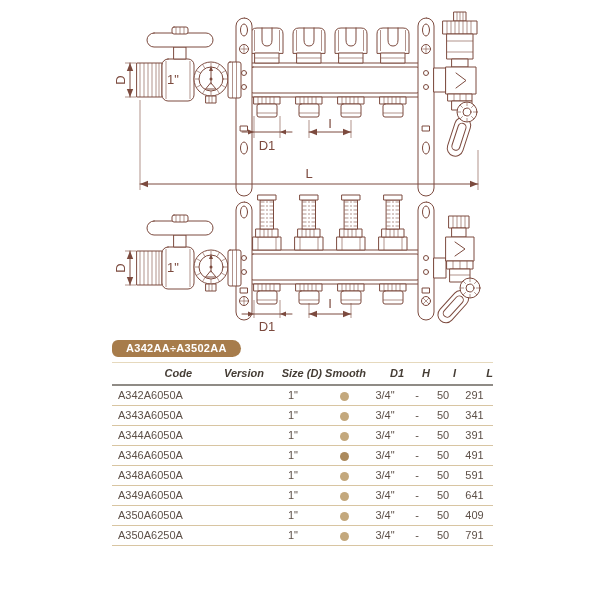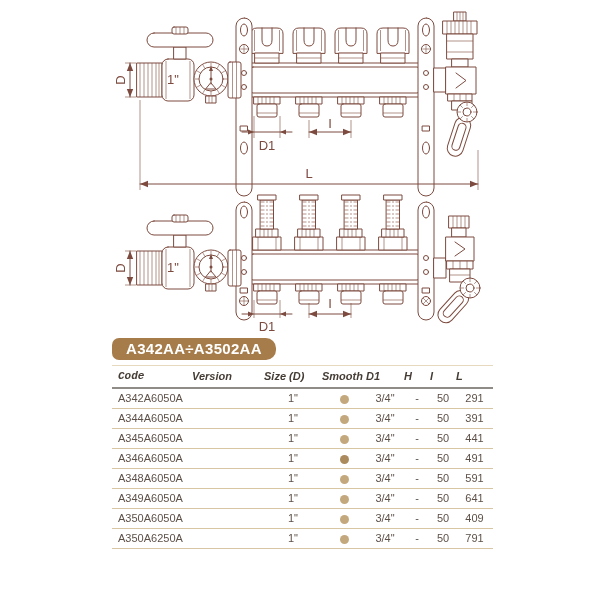--- a/index.html
+++ b/index.html
@@ -5,25 +5,25 @@
   html,body{margin:0;padding:0;background:#fff;}
   .page{position:relative;width:600px;height:600px;background:#fff;overflow:hidden;
         font-family:"Liberation Sans",sans-serif;}
   svg text{font-family:"Liberation Sans",sans-serif;}
   .ln{stroke:#7c4a3e;fill:none;stroke-width:1;stroke-linecap:round;stroke-linejoin:round;}
   .wh{fill:#ffffff;}
   .th{stroke:#7c4a3e;fill:none;stroke-width:.6;}
   .dimtxt{fill:#7c4a3e;font-size:13px;}
   .table-wrap{position:absolute;left:112px;top:338px;width:381px;}
   .badge{display:inline-block;background:#a77c4b;color:#fff;font-weight:bold;
-         font-size:15px;padding:2px 14px 3px;border-radius:7px 10px 10px 7px;letter-spacing:.3px;}
+         font-size:11px;padding:2px 14px 3px;border-radius:7px 10px 10px 7px;letter-spacing:.3px;}
   table{border-collapse:collapse;width:100%;margin-top:5px;font-size:11px;color:#5d5048;table-layout:fixed;}
   thead th{font-style:italic;font-weight:bold;color:#453d35;border-top:1px solid #e6d9bd;
-           border-bottom:2px solid #8f8b86;padding:4px 0 5px;text-align:left;}
-  thead th.col-code{text-align:left;padding-left:6px;font-family:Liberation Mono, monospace;}
+           border-bottom:2px solid #8f8b86;padding:4px 0 5px;text-align:right;}
+  thead th.col-code{text-align:right;padding-left:6px;}
   tbody td{border-bottom:1.5px solid #d8c5a2;padding:3px 0 4px;text-align:center;white-space:nowrap;}
   tbody td.col-code{text-align:left;padding-left:6px;}
   .dot{display:inline-block;width:9px;height:9px;border-radius:50%;background:#c3a87d;vertical-align:middle;}
   .dot.dark{background:#ab8a5d;}
 </style>
 </head>
 <body>
 
 <div class="page">
 
@@ -274,38 +274,38 @@
             <td class="col-code">A342A6050A</td>
             <td class="col-version"></td>
             <td class="col-size">1"</td>
             <td class="col-smooth"><span class="dot"></span></td>
             <td class="col-d1">3/4"</td>
             <td class="col-h">-</td>
             <td class="col-i">50</td>
             <td class="col-l">291</td>
           </tr>
           <tr>
+            <td class="col-code">A343A6050A</td>
+            <td class="col-version"></td>
+            <td class="col-size">1"</td>
+            <td class="col-smooth"><span class="dot"></span></td>
+            <td class="col-d1">3/4"</td>
+            <td class="col-h">-</td>
+            <td class="col-i">50</td>
+            <td class="col-l">341</td>
+          </tr>
+          <tr>
             <td class="col-code">A344A6050A</td>
             <td class="col-version"></td>
             <td class="col-size">1"</td>
             <td class="col-smooth"><span class="dot"></span></td>
             <td class="col-d1">3/4"</td>
             <td class="col-h">-</td>
             <td class="col-i">50</td>
             <td class="col-l">391</td>
-          </tr>
-          <tr>
-            <td class="col-code">A345A6050A</td>
-            <td class="col-version"></td>
-            <td class="col-size">1"</td>
-            <td class="col-smooth"><span class="dot"></span></td>
-            <td class="col-d1">3/4"</td>
-            <td class="col-h">-</td>
-            <td class="col-i">50</td>
-            <td class="col-l">441</td>
           </tr>
           <tr>
             <td class="col-code">A346A6050A</td>
             <td class="col-version"></td>
             <td class="col-size">1"</td>
             <td class="col-smooth"><span class="dot dark"></span></td>
             <td class="col-d1">3/4"</td>
             <td class="col-h">-</td>
             <td class="col-i">50</td>
             <td class="col-l">491</td>

